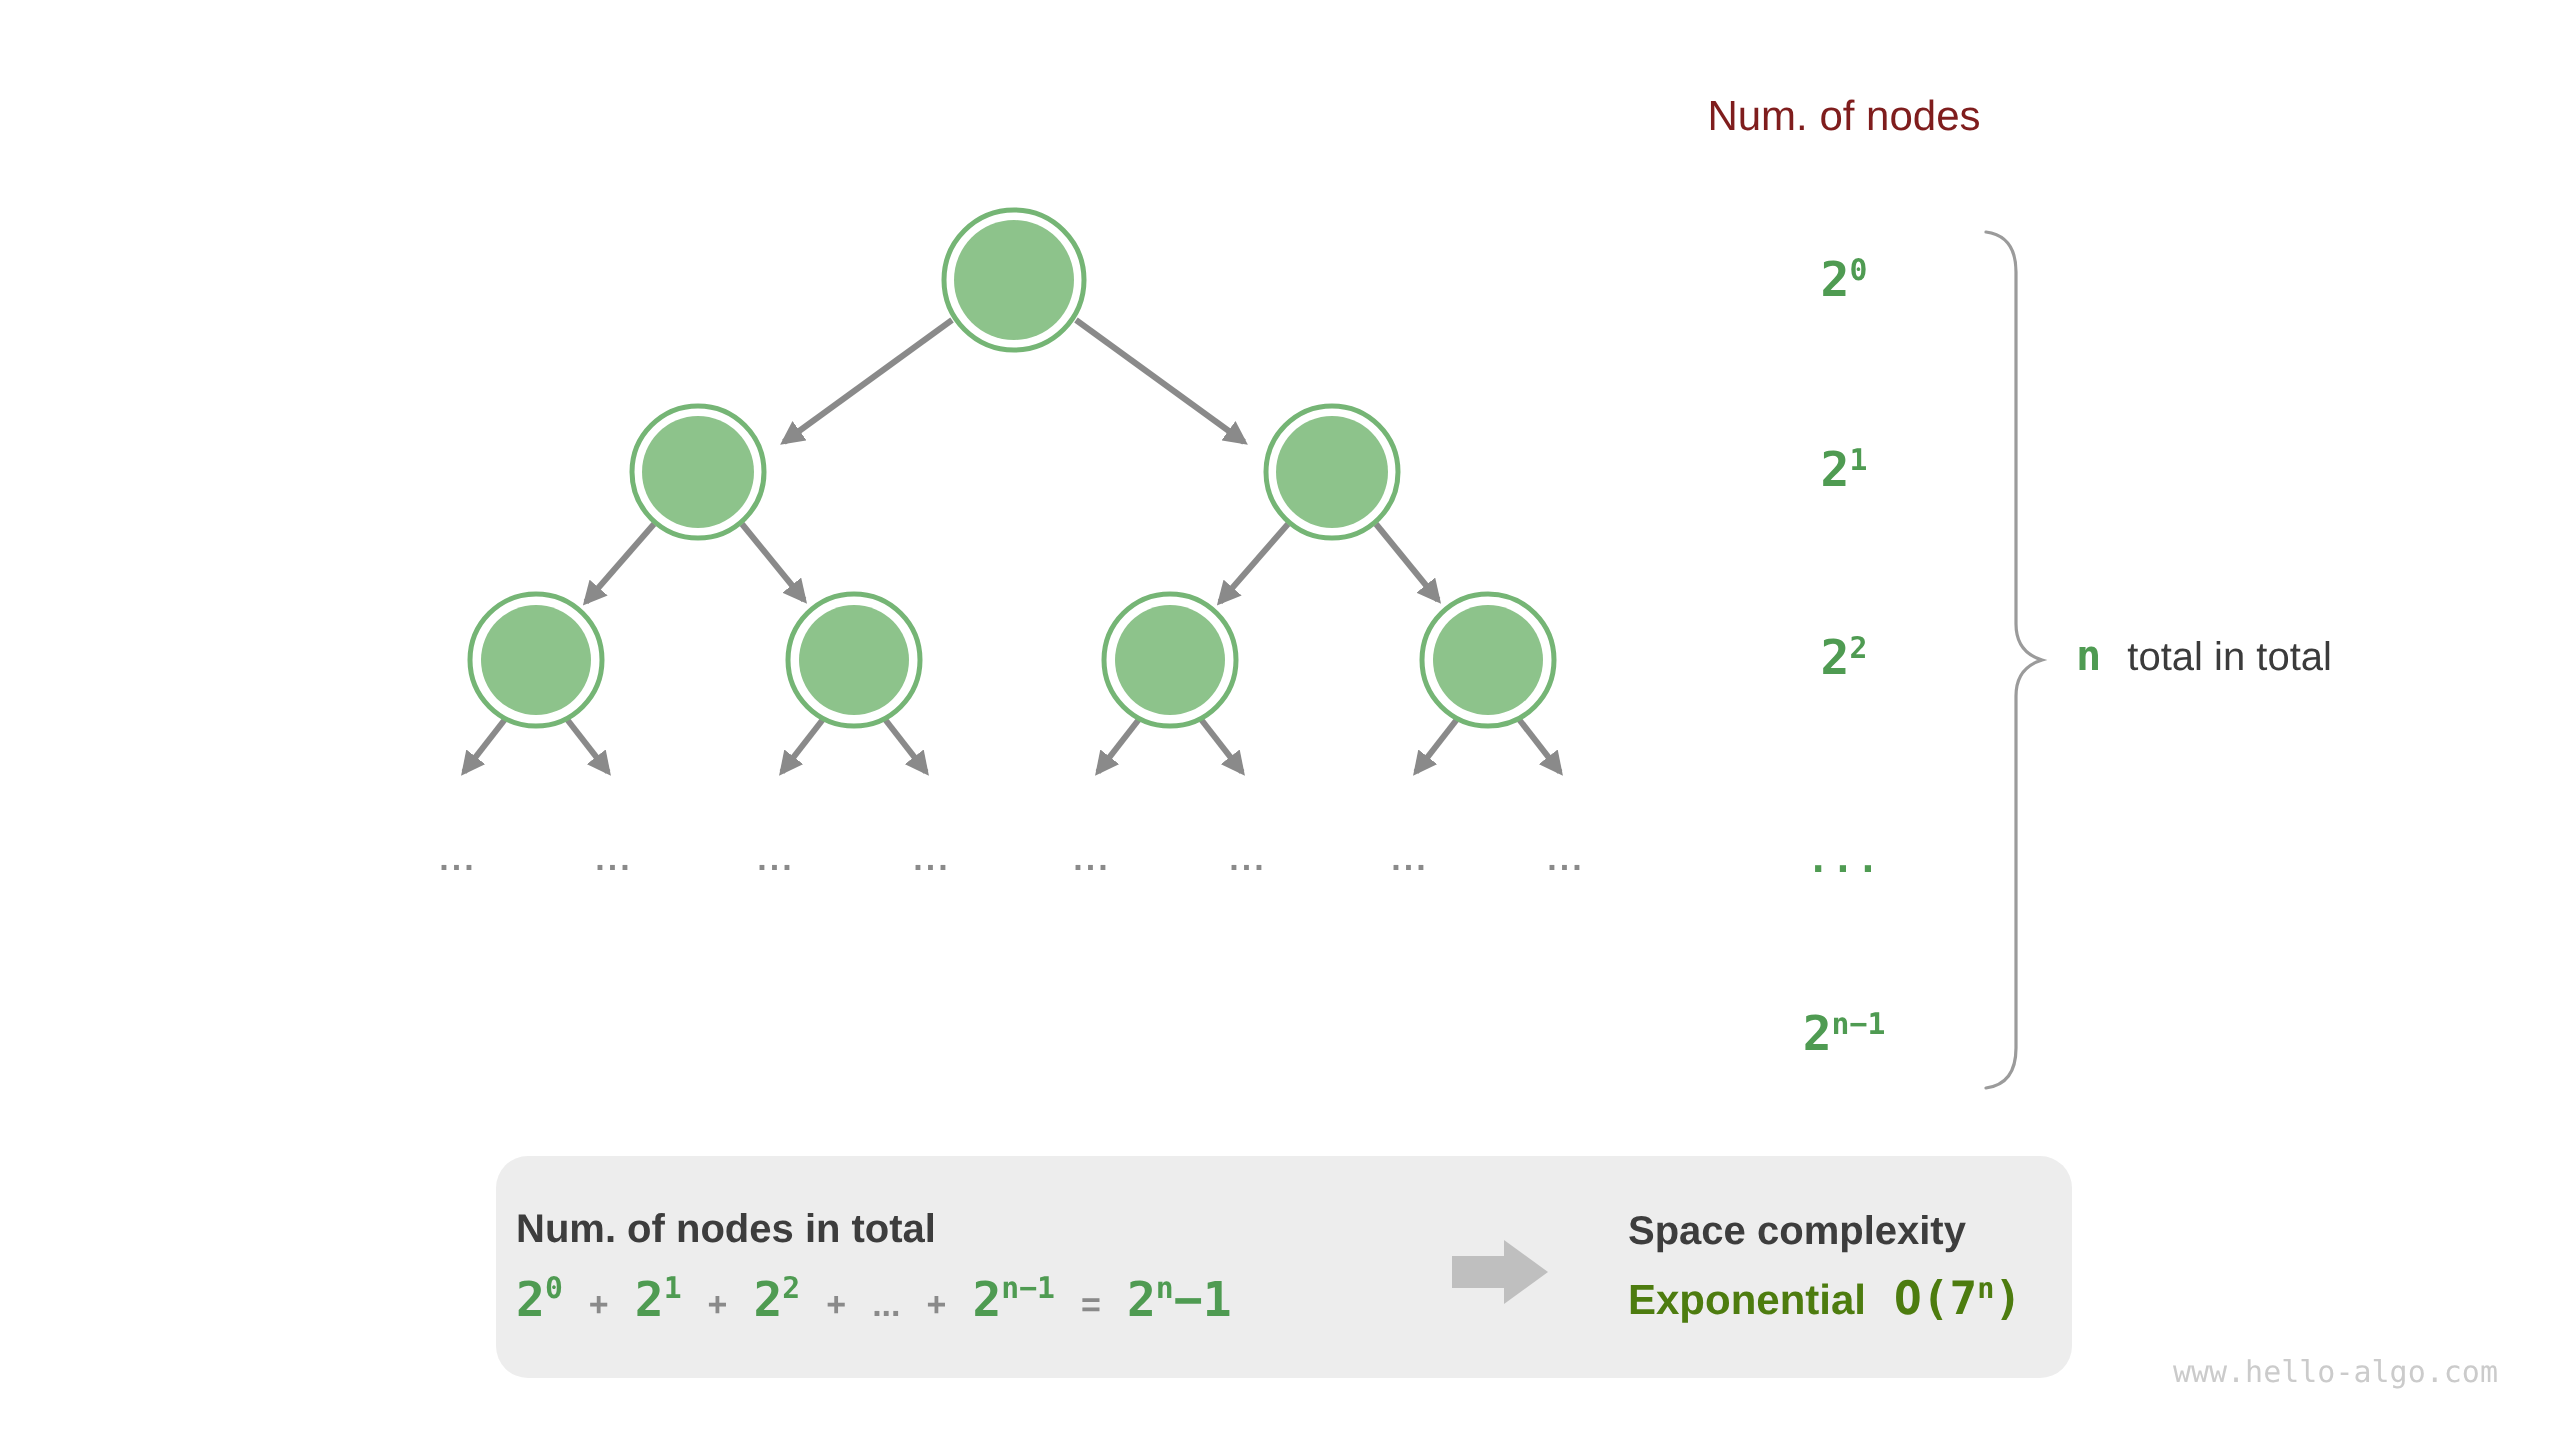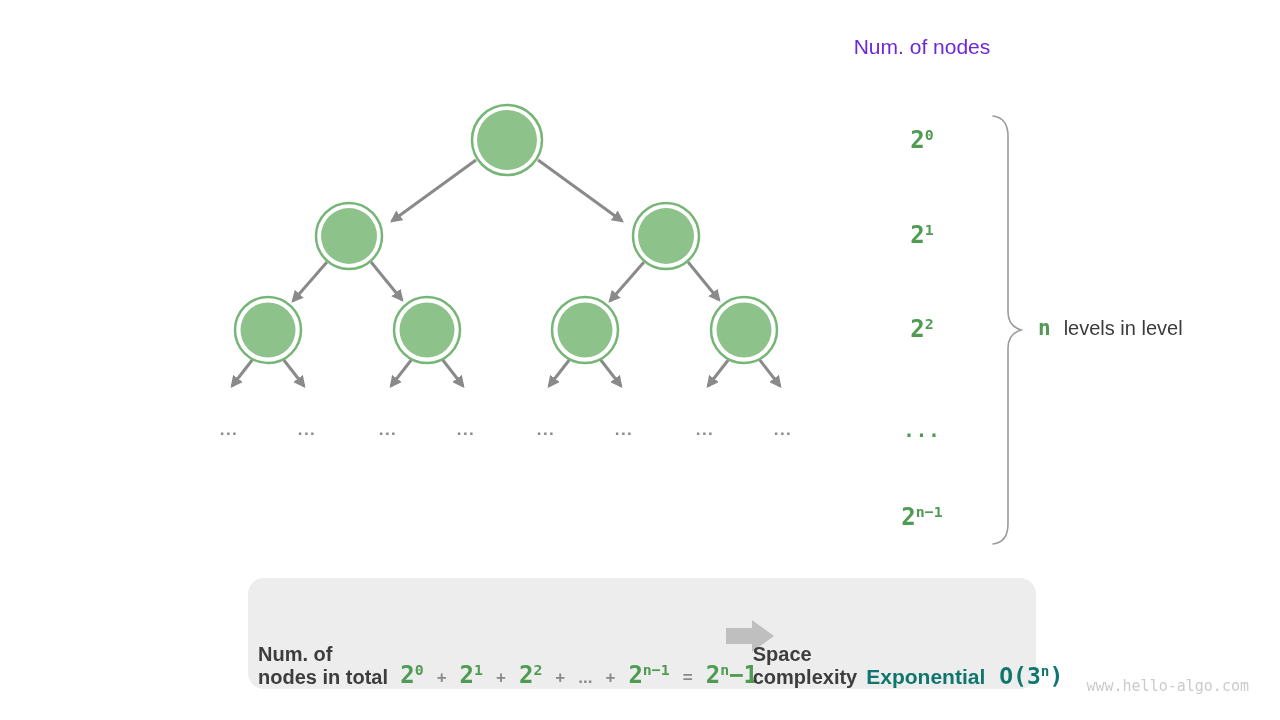--- a/index.html
+++ b/index.html
@@ -1,22 +1,22 @@
 <!DOCTYPE html>
 <html><head>
 <meta charset="utf-8">
 <style>
   html,body{margin:0;padding:0;background:#ffffff;}
   .canvas{position:relative;width:1280px;height:720px;background:#ffffff;overflow:hidden;
           font-family:"Liberation Sans",sans-serif;color:#3c3c3c;}
   .gfx{position:absolute;left:0;top:0;}
 
   
-  .hdr{position:absolute;left:792px;top:32px;width:260px;text-align:center;
-       font-size:21px;line-height:30px;color:#6d28d9;}
+  .hdr{position:absolute;left:792px;top:44px;width:260px;text-align:center;
+       font-size:21px;line-height:30px;color:#7f1d1d;}
 
   
   .lvl{position:absolute;left:852px;width:140px;height:30px;text-align:center;
        color:#4f9b52;font-family:"DejaVu Sans Mono",monospace;font-weight:bold;}
   .lvl .pow{font-size:24px;}
   .lvl.dots{font-size:19px;letter-spacing:1px;line-height:30px;}
 
   .pow sup{font-size:0.62em;font-weight:bold;vertical-align:baseline;position:relative;top:-0.55em;}
 
   
@@ -24,31 +24,31 @@
   .brace-label .n{font-family:"DejaVu Sans Mono",monospace;font-weight:bold;font-size:21px;color:#4f9b52;}
   .brace-label .txt{font-size:20px;color:#3b3b3b;}
 
   
   .tre{position:absolute;top:420px;width:60px;margin-left:-30px;text-align:center;
        color:#8a8a8a;font-weight:bold;font-size:17px;letter-spacing:1.5px;}
 
   
   .box{position:absolute;left:248px;top:578px;width:788px;height:111px;
        background:#ededed;border-radius:16px;}
-  .box .col{position:absolute;top:0;height:100%;display:flex;flex-direction:row;
-            justify-content:center;align-items:flex-end;gap:9px;}
+  .box .col{position:absolute;top:0;height:100%;display:flex;flex-direction:column;
+            justify-content:center;align-items:flex-start;gap:9px;}
   .box .col.left{left:10px;width:500px;}
-  .box .col.right{left:545px;width:230px;}
+  .box .col.right{left:566px;width:230px;}
   .box-title{font-size:20px;font-weight:bold;color:#3d3d3d;}
   .formula{display:flex;align-items:baseline;gap:13px;
            font-family:"DejaVu Sans Mono",monospace;font-weight:bold;}
   .formula .pow{font-size:24px;color:#4f9b52;}
   .formula .op{font-family:"Liberation Sans",sans-serif;font-size:17px;color:#8a8a8a;font-weight:bold;}
   .blockarrow{position:absolute;left:478px;top:40px;}
-  .complexity{display:flex;align-items:baseline;gap:14px;color:#0f766e;}
+  .complexity{display:flex;align-items:baseline;gap:14px;color:#4d7c0f;}
   .complexity .word{font-size:21px;font-weight:bold;}
   .complexity .bigo{font-family:"DejaVu Sans Mono",monospace;font-weight:bold;font-size:23px;}
 
   .watermark{position:absolute;right:31px;top:677px;font-family:"DejaVu Sans Mono",monospace;
              font-size:15px;color:#cbcbcb;}
 </style>
 </head>
 <body>
 
 <div class="canvas">
@@ -124,21 +124,21 @@
   <div class="lvl" style="top:315px">
     <span class="pow"><span>2</span><sup>2</sup></span>
   </div>
   <div class="lvl dots" style="top:415px">...</div>
   <div class="lvl" style="top:503px">
     <span class="pow"><span>2</span><sup>n−1</sup></span>
   </div>
 
   <div class="brace-label">
     <span class="n">n</span>
-    <span class="txt">levels in level</span>
+    <span class="txt">total in total</span>
   </div>
 
   <div class="tre" style="left:229px">...</div>
   <div class="tre" style="left:307px">...</div>
   <div class="tre" style="left:388px">...</div>
   <div class="tre" style="left:466px">...</div>
   <div class="tre" style="left:546px">...</div>
   <div class="tre" style="left:624px">...</div>
   <div class="tre" style="left:705px">...</div>
   <div class="tre" style="left:783px">...</div>
@@ -162,20 +162,20 @@
     </div>
 
     <svg class="blockarrow" width="48" height="36">
       <polygon points="0,10 26,10 26,2 48,18 26,34 26,26 0,26" fill="#bfbfbf"></polygon>
     </svg>
 
     <div class="col right">
       <div class="box-title">Space complexity</div>
       <div class="complexity">
         <span class="word">Exponential</span>
-        <span class="bigo pow"><span>O(3</span><sup>n</sup><span>)</span></span>
+        <span class="bigo pow"><span>O(7</span><sup>n</sup><span>)</span></span>
       </div>
     </div>
   </div>
 
   <div class="watermark">www.hello-algo.com</div>
 
 </div>
 
 </body></html>

